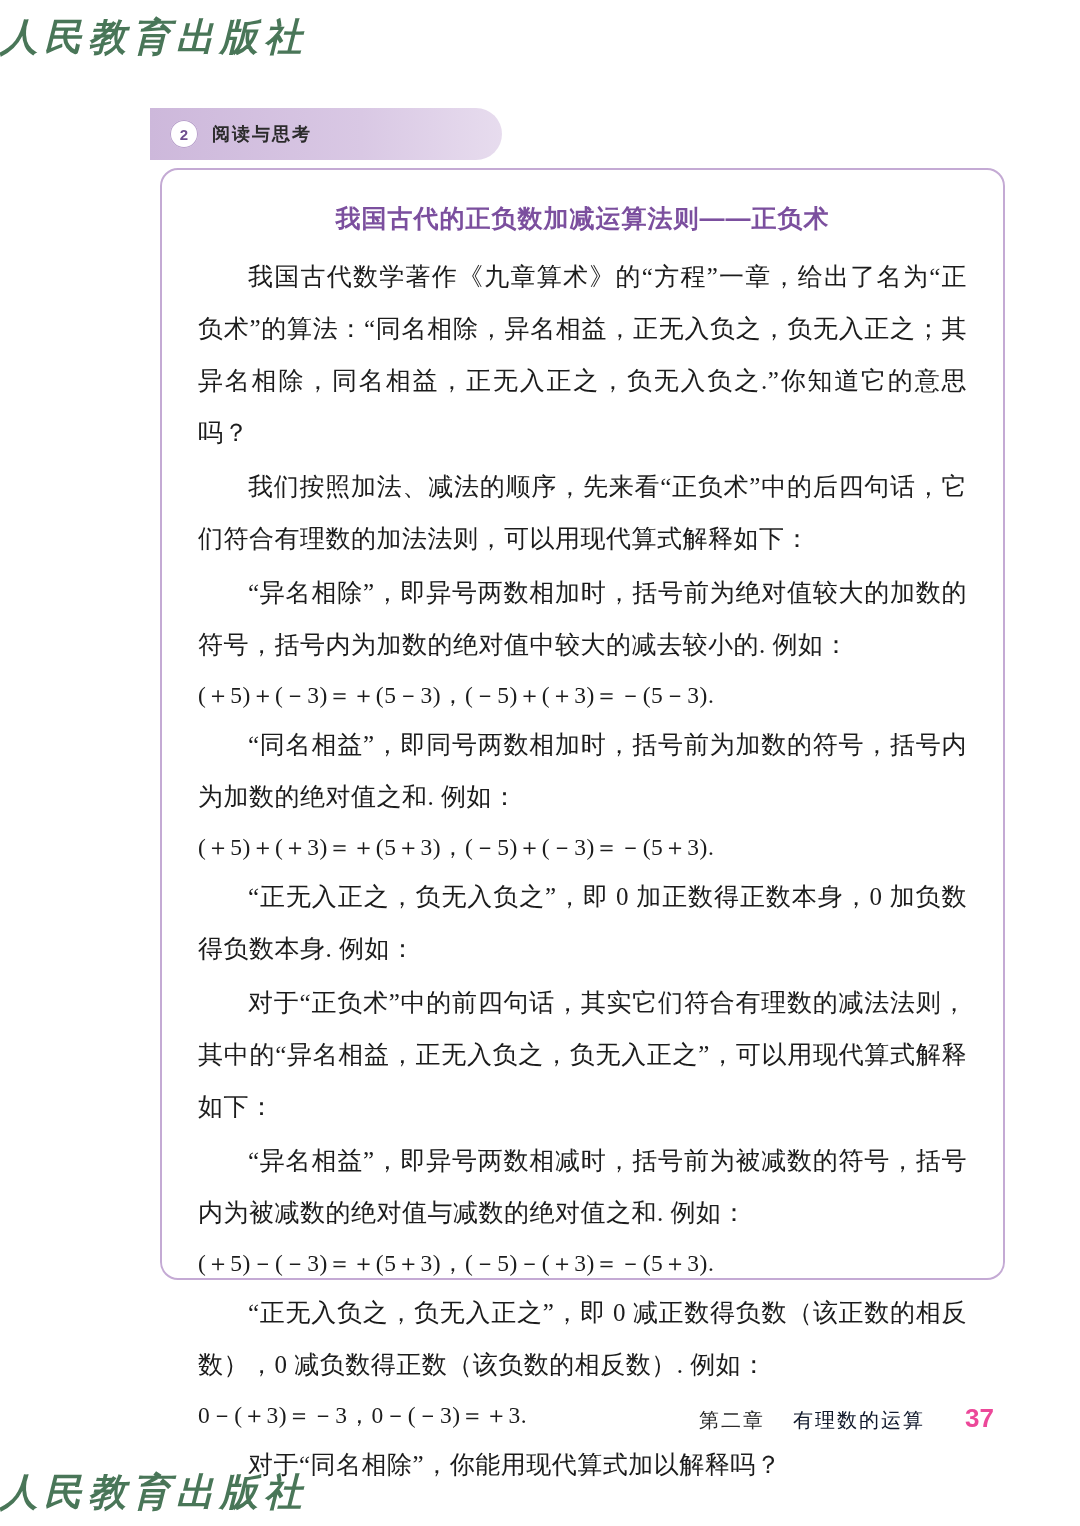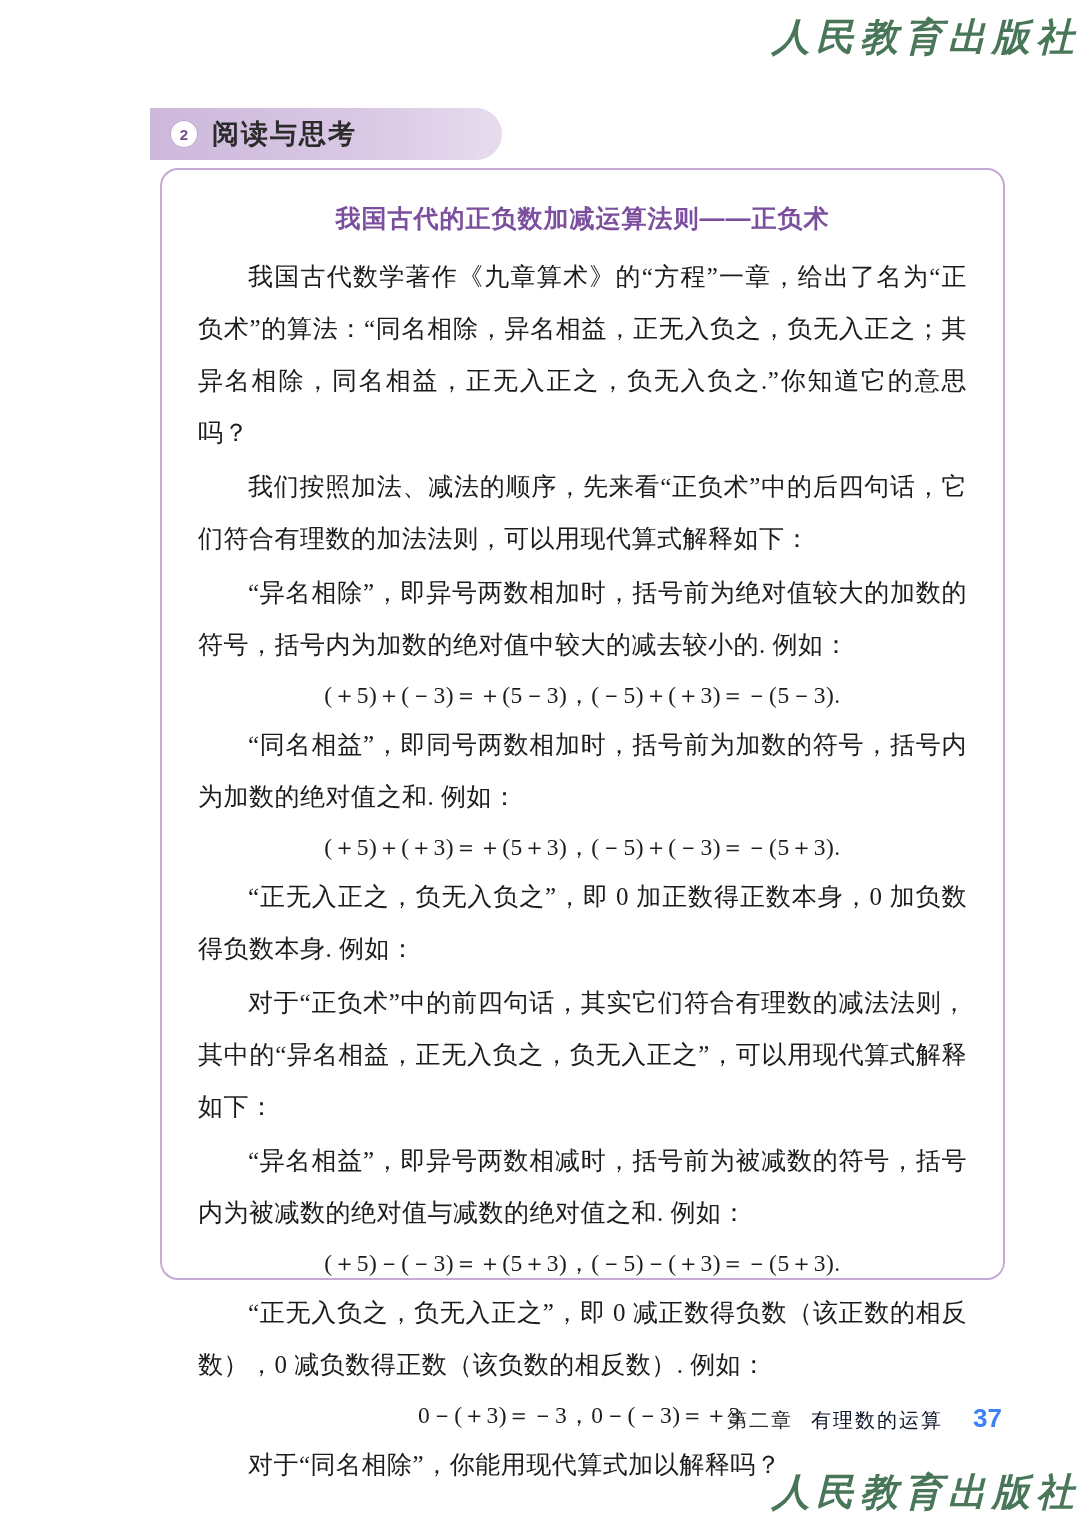--- a/index.html
+++ b/index.html
@@ -14,21 +14,21 @@
     font-family: "Liberation Serif", "DejaVu Serif", serif;
     color: #1a1a1a;
     overflow: hidden;
   }
 
   
   .logo {
     position: absolute;
     left: 0;
     width: 100%;
-    text-align: right;
+    text-align: left;
     font-family: "Liberation Serif", "DejaVu Serif", serif;
     font-size: 38px;
     font-weight: 700;
     font-style: italic;
     letter-spacing: 6px;
     color: #3a6b4a;
     opacity: .92;
     white-space: nowrap;
   }
   .logo-top { top: 12px; }
@@ -59,21 +59,21 @@
     align-items: center;
     justify-content: center;
     font-size: 15px;
     font-weight: 700;
     font-family: "Liberation Sans", sans-serif;
     margin-right: 14px;
     box-shadow: inset 0 0 0 1px #b89fcb;
   }
   .section-title {
     font-family: Liberation Serif, serif;
-    font-size: 27px;
+    font-size: 18px;
     font-weight: 700;
     color: #2b2b2b;
     letter-spacing: 2px;
   }
 
   
   .panel {
     position: absolute;
     left: 160px;
     top: 168px;
@@ -103,52 +103,52 @@
     text-indent: 2em;
     text-align: justify;
     letter-spacing: .5px;
     color: #1c1c1c;
   }
 
   p.formula {
     margin: 2px 0 2px 0;
     font-size: 23.5px;
     line-height: 44px;
-    text-align: center;
+    text-align: left;
     letter-spacing: .5px;
     font-family: "Liberation Serif", "DejaVu Serif", serif;
     color: #1c1c1c;
   }
 
   
   .footer {
     position: absolute;
-    right: 78px;
+    right: 86px;
     bottom: 92px;
     display: flex;
     align-items: baseline;
-    gap: 30px;
+    gap: 40px;
     font-family: "Liberation Sans", "DejaVu Sans", sans-serif;
   }
   .footer-chapter {
     font-size: 20px;
     color: #2a2a2a;
     letter-spacing: 2px;
   }
   .footer-section {
     font-size: 20px;
     color: #0f172a;
     letter-spacing: 2px;
     margin-left: -12px;
     margin-top: 18px;
   }
   .footer-page {
     font-size: 26px;
     font-weight: 700;
-    color: #3b82f6;
+    color: #ec4899;
   }
 </style>
 </head>
 <body>
 
 <div class="logo logo-top">人民教育出版社</div>
 
 <div class="section-header">
   <span class="section-badge">2</span>
   <span class="section-title">阅读与思考</span>

